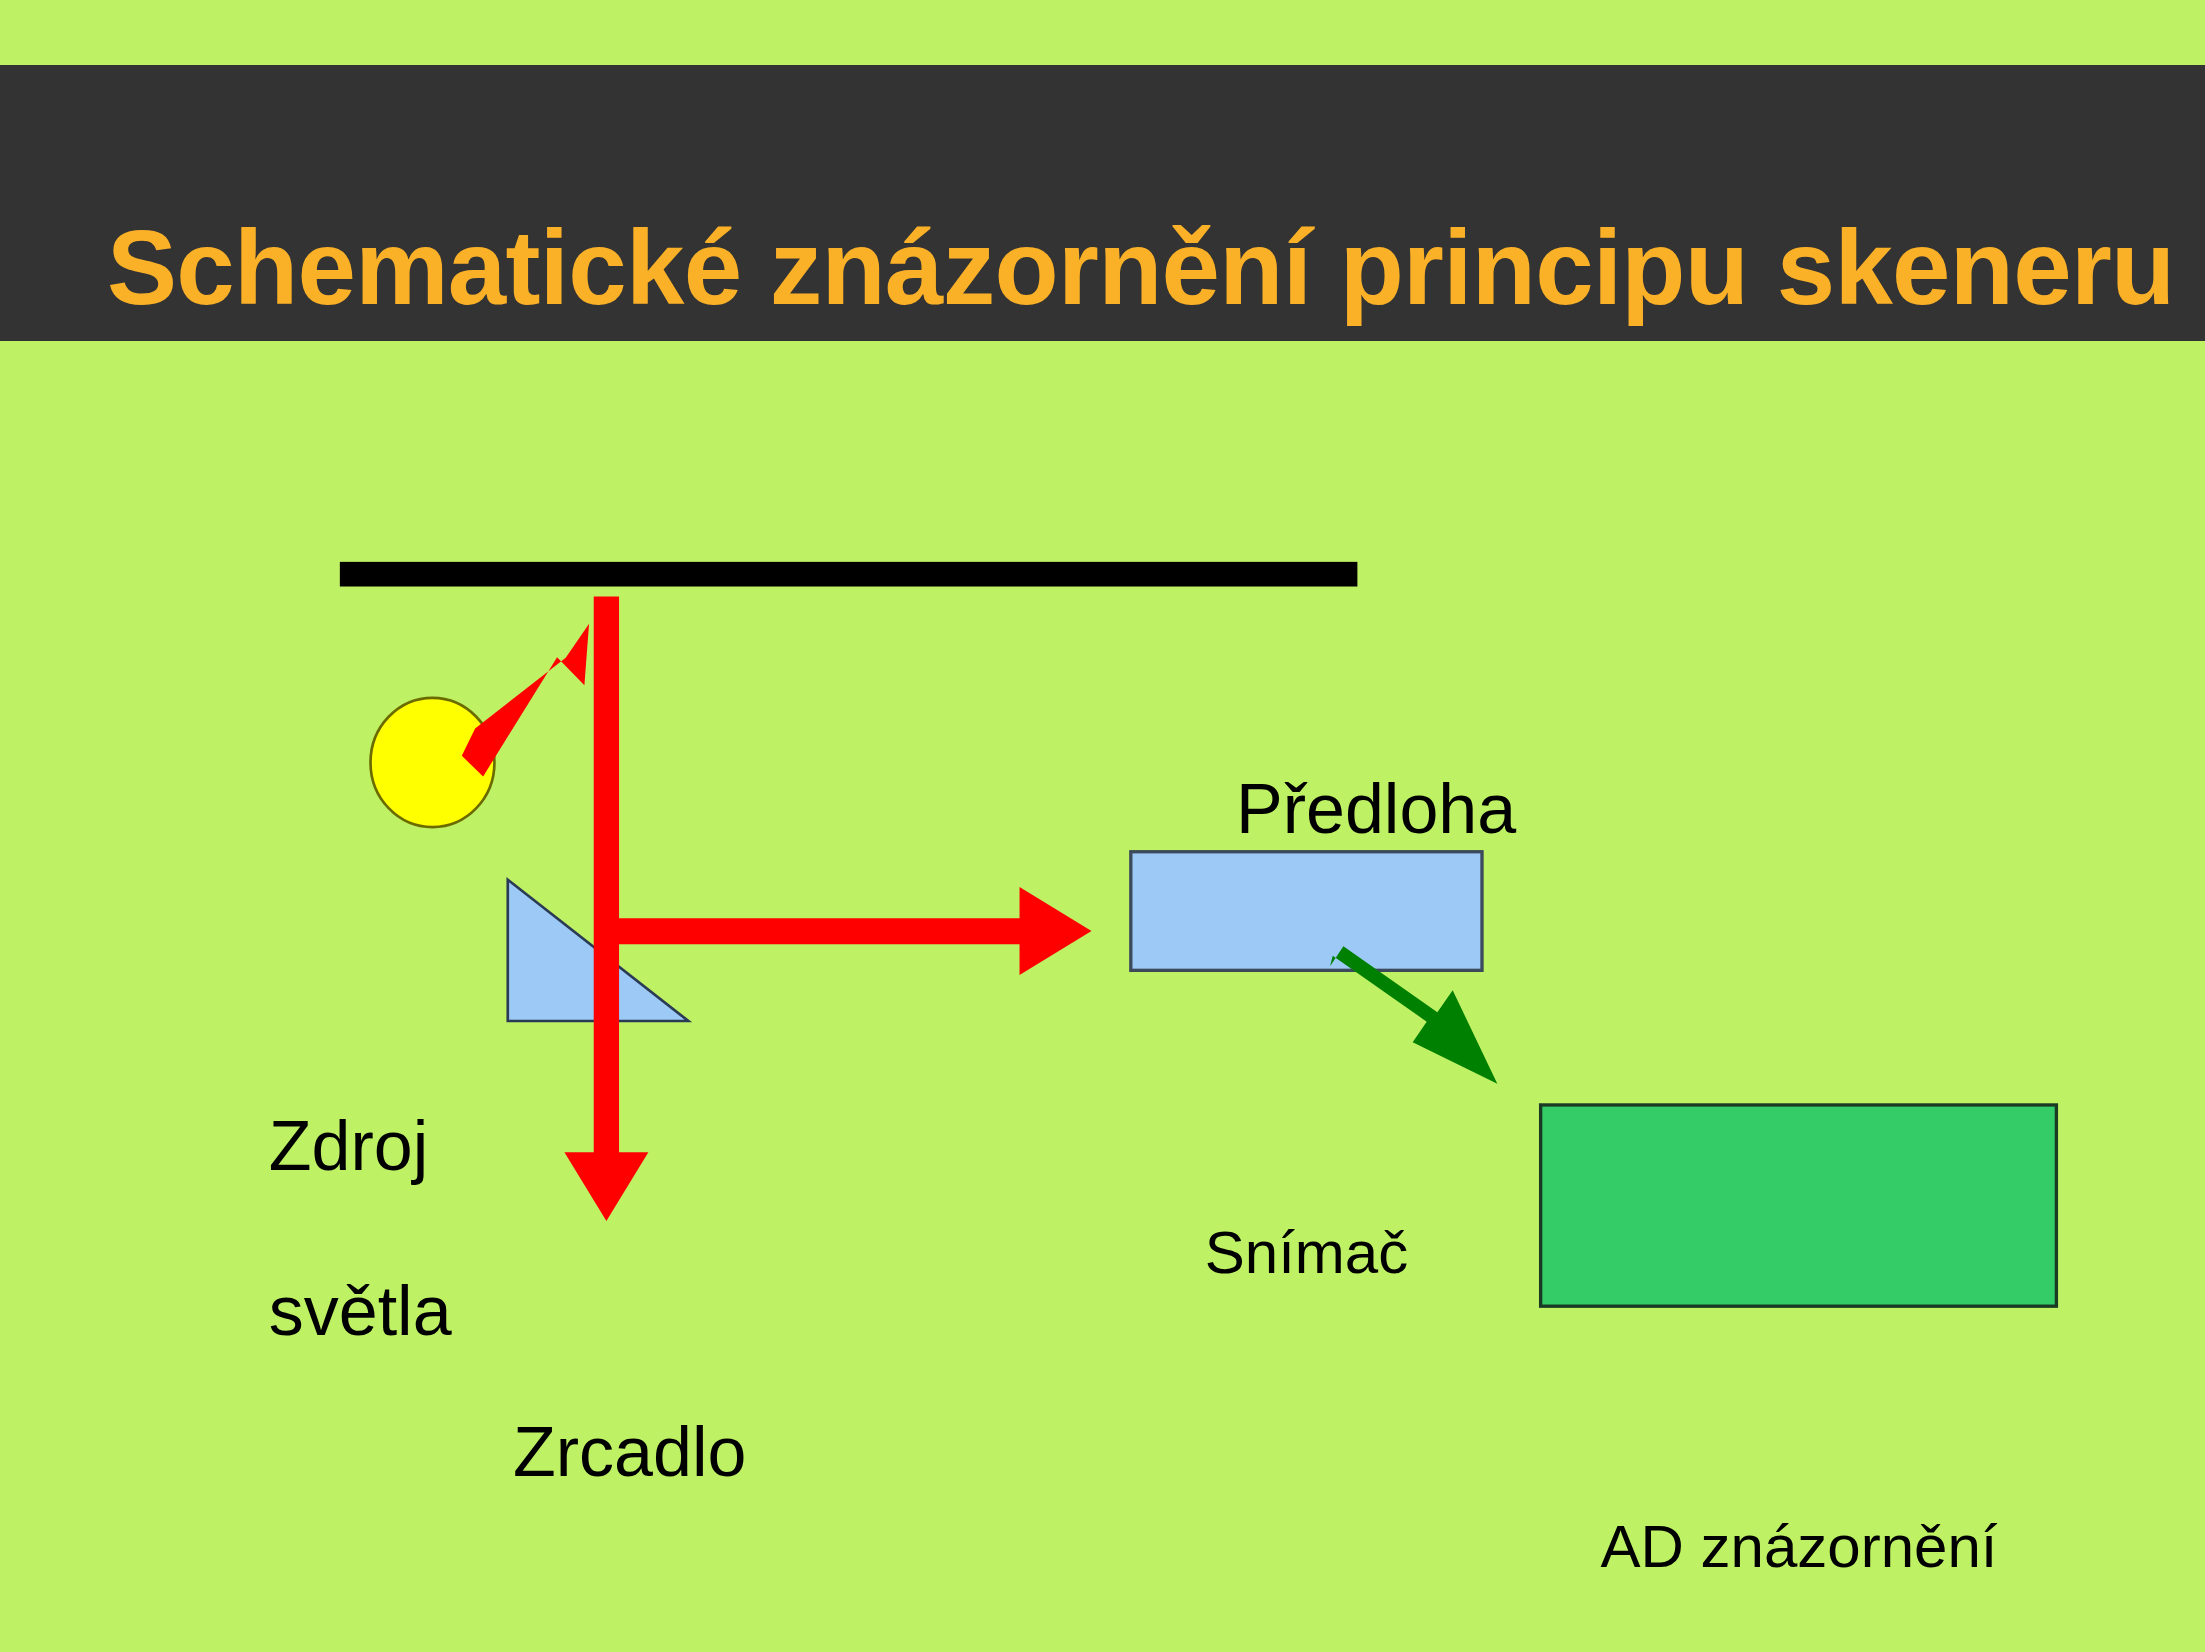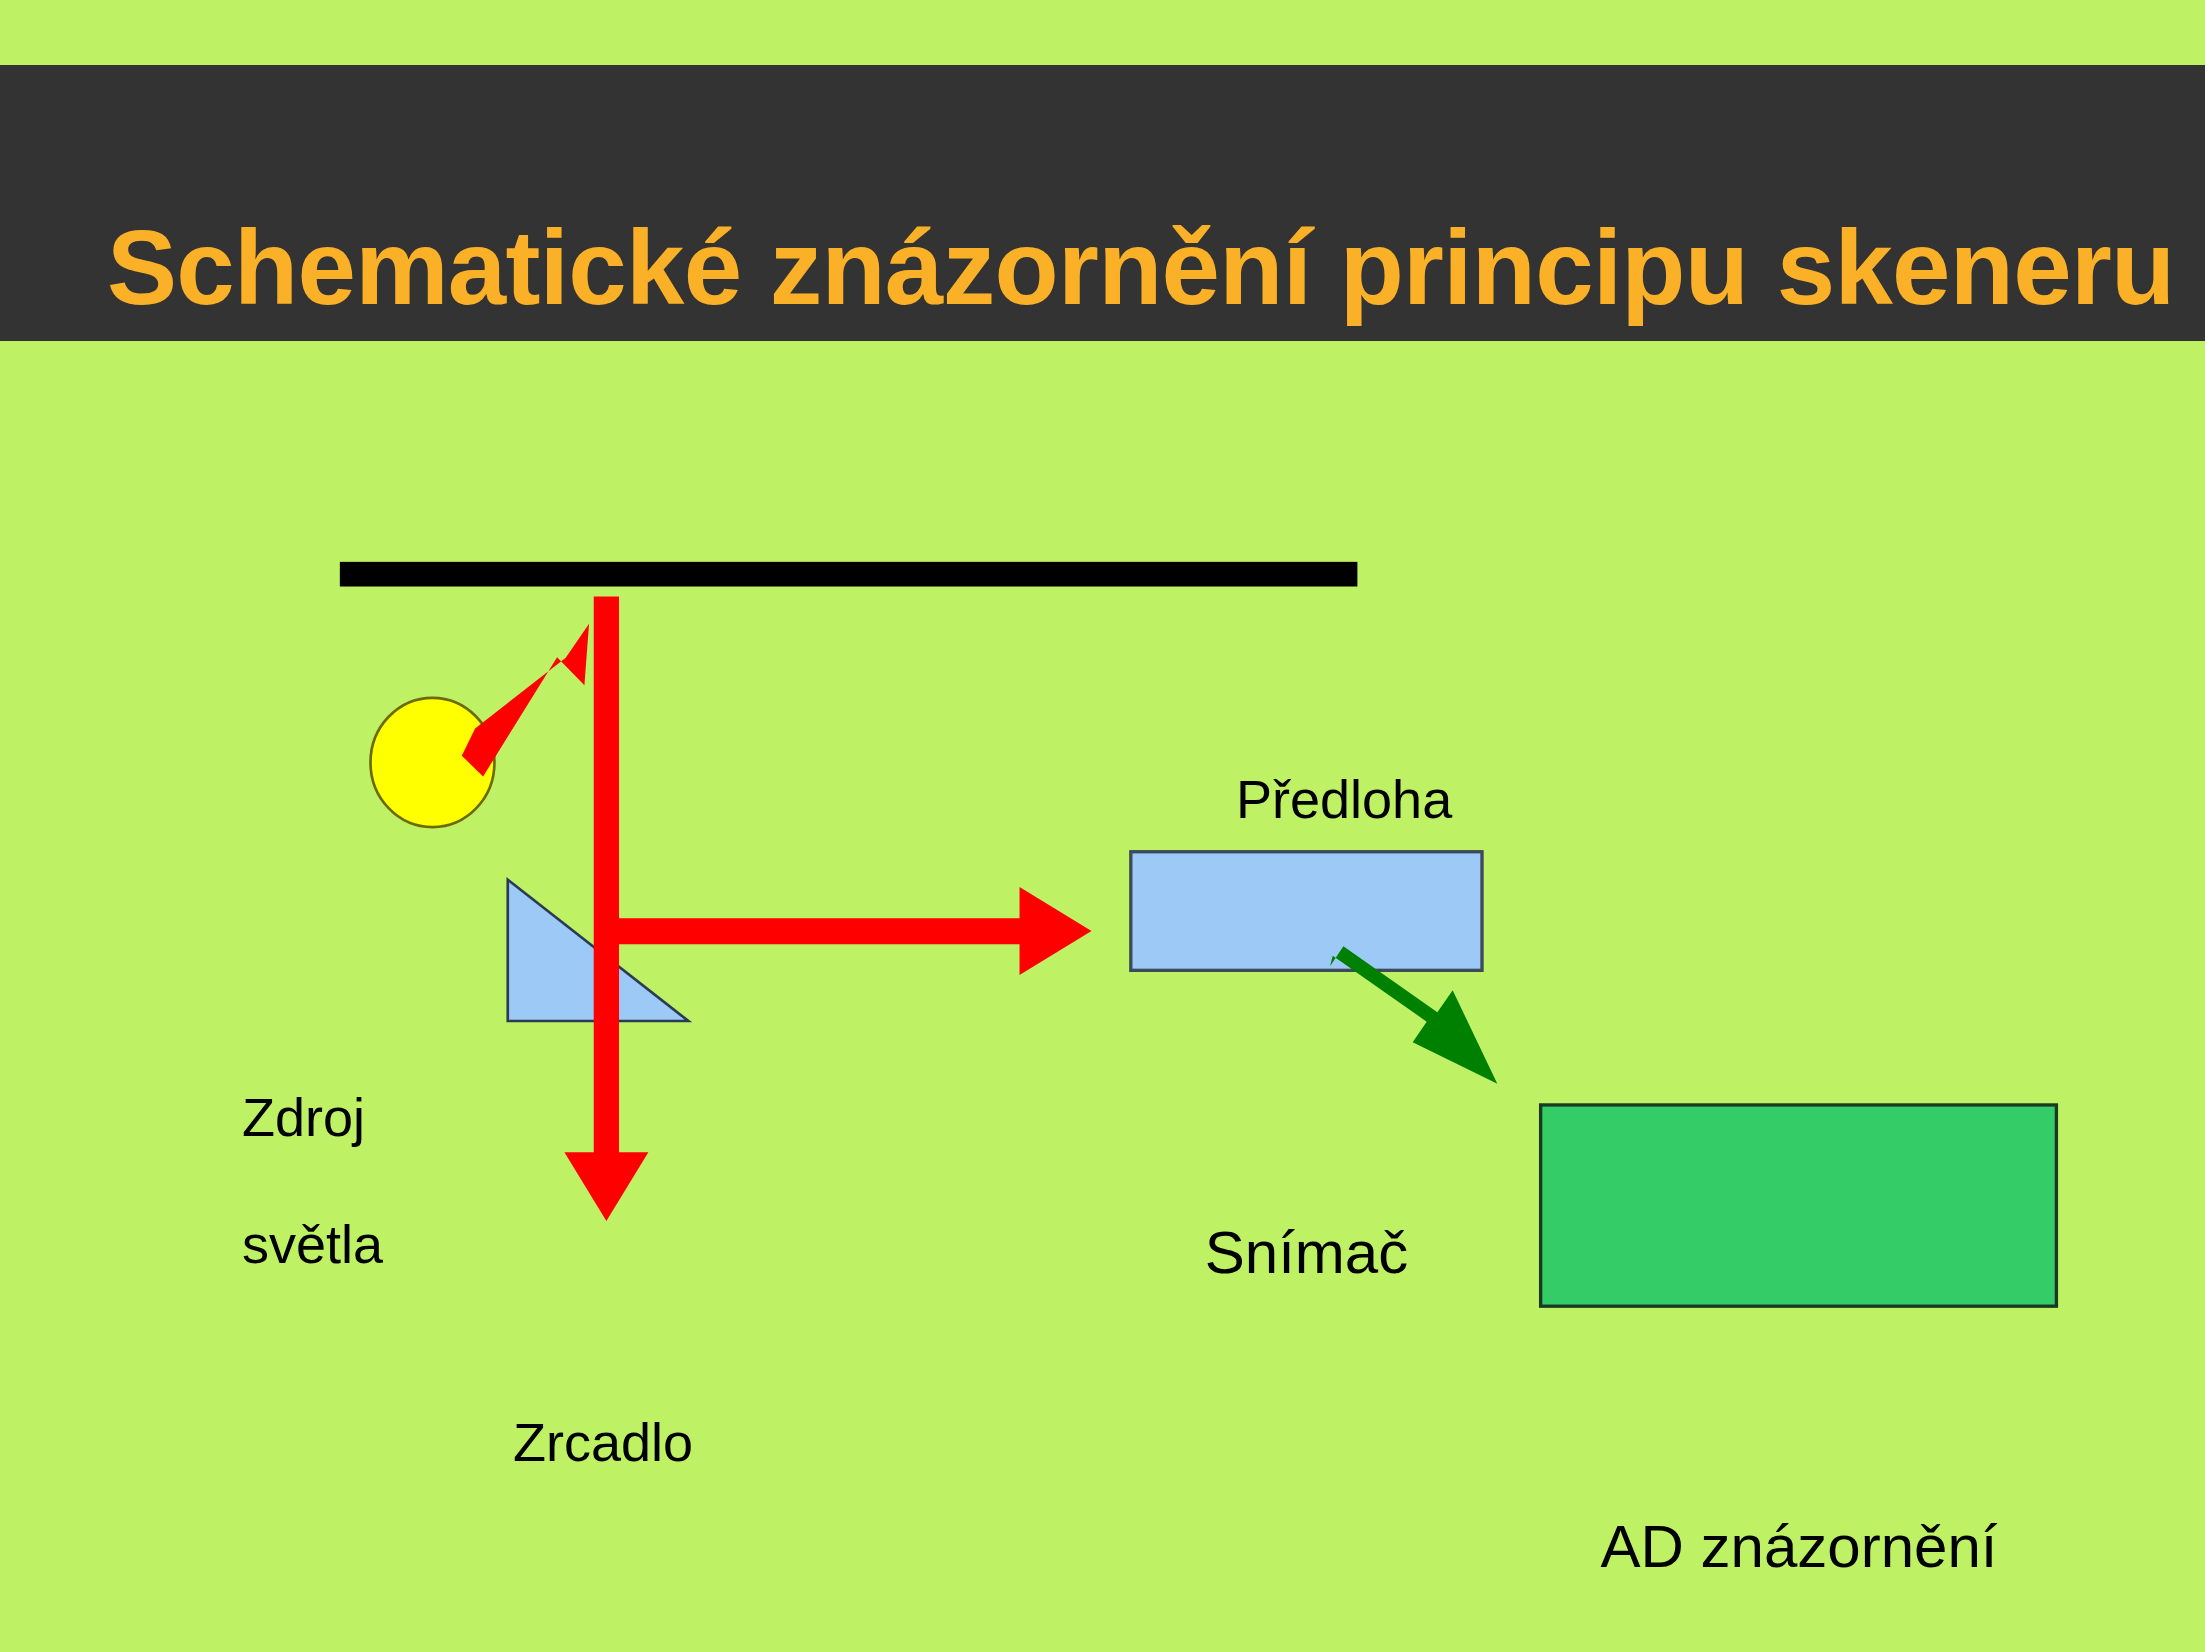--- a/index.html
+++ b/index.html
@@ -54,21 +54,21 @@
     left: 0;
     top: 0;
     width: 2205px;
     height: 1312px;
   }
 
   
   .label {
     position: absolute;
     color: #000000;
-    font-size: 54px;
+    font-size: 70px;
     line-height: 1.18;
     white-space: pre;
   }
   #label-predloha  { left: 1236px; top: 427px; }
   #label-zdroj     { left: 152px;  top: 681px; }
   #label-zrcadlo   { left: 513px;  top: 1070px; }
 
   .box-label {
     position: absolute;
     display: flex;

